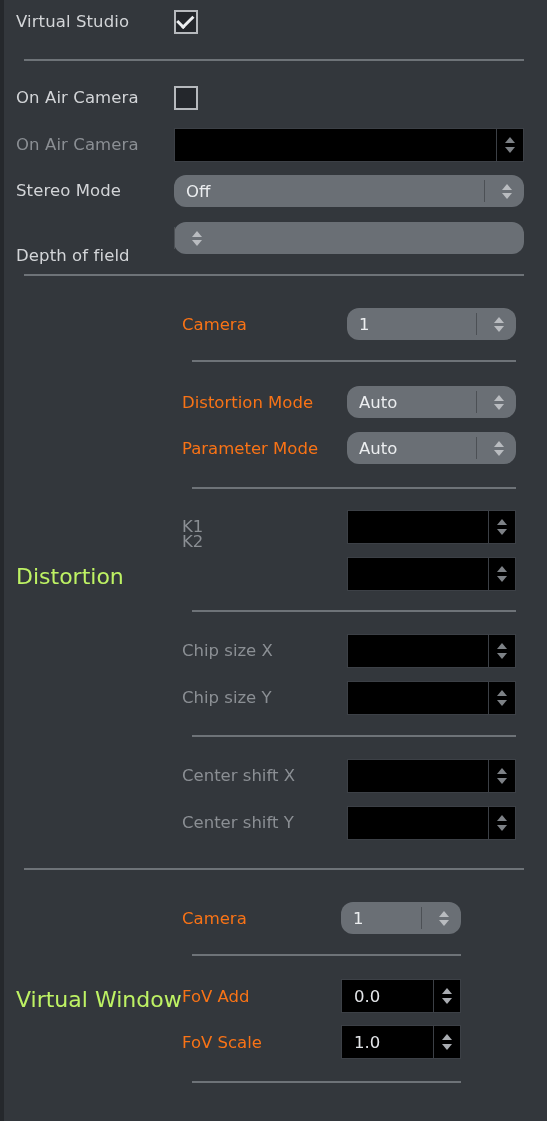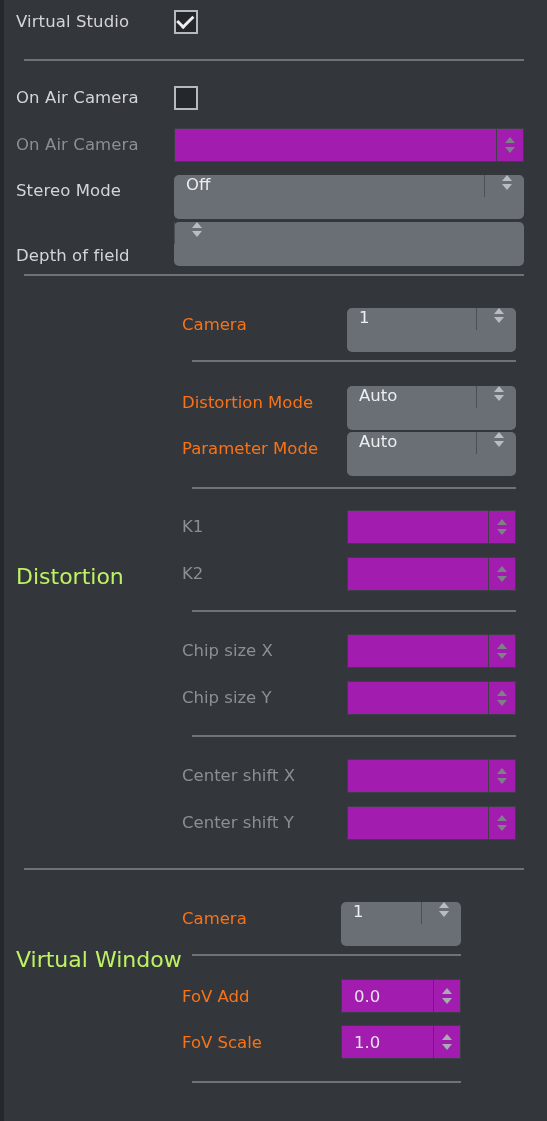--- a/index.html
+++ b/index.html
@@ -71,26 +71,26 @@
     width: 13px;
     height: 7px;
     border-left: 3px solid #eceef0;
     border-bottom: 3px solid #eceef0;
     transform: rotate(-45deg) translate(1px, -2px);
   }
 
   
   .combo {
     position: absolute;
-    height: 44px;
+    height: 32px;
     background: #6a6f75;
-    border-radius: 5px;
+    border-radius: 12px;
     box-sizing: border-box;
     display: flex;
-    align-items: flex-start;
+    align-items: center;
   }
   .combo .val {
     flex: 1;
     padding-left: 12px;
     font-size: 16.5px;
     color: #eceef0;
     white-space: nowrap;
     overflow: hidden;
   }
   .combo .sep {
@@ -113,21 +113,21 @@
     border-left: 5px solid transparent;
     border-right: 5px solid transparent;
   }
   .tri-up { border-bottom: 6px solid #b9bcc0; }
   .tri-down { border-top: 6px solid #b9bcc0; }
 
   
   .spin {
     position: absolute;
     height: 34px;
-    background: #a21caf;
+    background: #000000;
     border: 1px solid #3c4046;
     box-sizing: border-box;
     display: flex;
     align-items: center;
   }
   .spin .val {
     flex: 1;
     padding-left: 12px;
     font-size: 16.5px;
     color: #e3e5e8;
@@ -239,21 +239,21 @@
 
   <div class="sub-label disabled" style="top:517px;">K1</div>
   <div class="spin disabled" style="left:343px; top:510px; width:169px;">
     <span class="val"></span>
     <span class="arrows">
       <span class="tri-up"></span>
       <span class="tri-down"></span>
     </span>
   </div>
 
-  <div class="sub-label disabled" style="top:564px;">K2</div>
+  <div class="sub-label disabled" style="top:532px;">K2</div>
   <div class="spin disabled" style="left:343px; top:557px; width:169px;">
     <span class="val"></span>
     <span class="arrows">
       <span class="tri-up"></span>
       <span class="tri-down"></span>
     </span>
   </div>
 
   <div class="divider" style="left:188px; top:610px; width:324px;"></div>
 
@@ -290,21 +290,21 @@
   <div class="spin disabled" style="left:343px; top:806px; width:169px;">
     <span class="val"></span>
     <span class="arrows">
       <span class="tri-up"></span>
       <span class="tri-down"></span>
     </span>
   </div>
 
   <div class="divider" style="left:20px; top:868px; width:500px;"></div>
 
-  <div class="group-label" style="top:947px;">Virtual Window</div>
+  <div class="group-label" style="top:987px;">Virtual Window</div>
 
   <div class="sub-label" style="top:909px;">Camera</div>
   <div class="combo" style="left:337px; top:902px; width:120px;">
     <span class="val">1</span>
     <span class="sep"></span>
     <span class="arrows">
       <span class="tri-up"></span>
       <span class="tri-down"></span>
     </span>
   </div>

